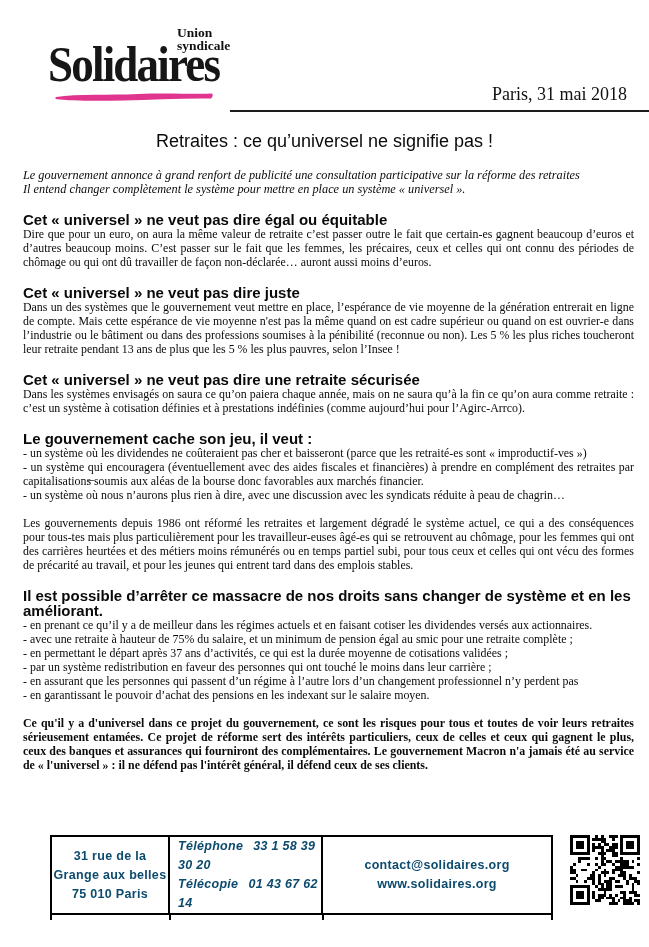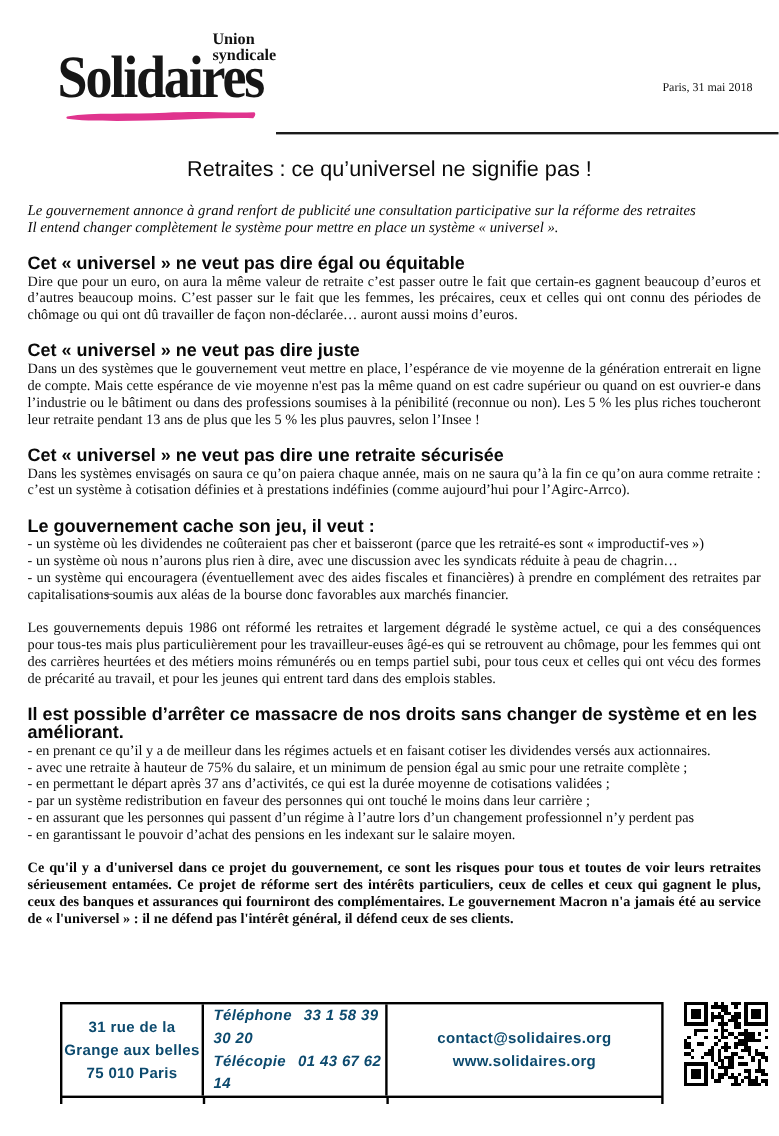--- a/index.html
+++ b/index.html
@@ -21,22 +21,22 @@
   }
   .logo-word {
     position:absolute; left:0; top:17px;
     font-family:"Liberation Serif", serif; font-weight:bold;
     font-size:50px; line-height:1; letter-spacing:-2px; color:#161616;
     transform: scaleX(0.9); transform-origin:left top;
     white-space:nowrap;
   }
   .logo-swoosh { position:absolute; left:5px; top:68px; }
   .date-line {
-    position:absolute; right:22px; top:68px;
-    font-family:"Liberation Serif", serif; font-size:10px; color:#111;
+    position:absolute; right:22px; top:84px;
+    font-family:"Liberation Serif", serif; font-size:18px; color:#111;
   }
   .header-divider {
     position:absolute; left:230px; right:0; top:110px;
     height:2px; background:#1b1b1b;
   }
   
   .page-title {
     margin:19px 10px 0;
     text-align:center;
     font-family:"Liberation Sans", sans-serif;
@@ -111,22 +111,22 @@
 
     <section>
       <h2>Cet  « universel » ne veut pas dire une retraite sécurisée</h2>
       <p class="body-para">Dans les systèmes envisagés on saura ce qu’on paiera chaque année, mais on ne saura qu’à la fin ce qu’on aura comme retraite : c’est un système à cotisation définies et à prestations indéfinies (comme aujourd’hui pour l’Agirc-Arrco).</p>
     </section>
 
     <section>
       <h2>Le gouvernement cache son jeu, il veut :</h2>
       <ul>
         <li>- un système où les dividendes ne coûteraient pas cher et baisseront (parce que les retraité-es sont « improductif-ves »)</li>
+        <li>- un système qui encouragera (éventuellement avec des aides fiscales et financières) à prendre en complément des retraites par capitalisations̶ soumis aux aléas de la bourse donc favorables aux marchés financier.</li>
         <li>- un système où nous n’aurons plus rien à dire, avec une discussion avec les syndicats réduite à peau de chagrin…</li>
-        <li>- un système qui encouragera (éventuellement avec des aides fiscales et financières) à prendre en complément des retraites par capitalisations̶ soumis aux aléas de la bourse donc favorables aux marchés financier.</li>
       </ul>
     </section>
 
     <p class="body-para spaced">Les gouvernements depuis 1986 ont réformé les retraites et largement dégradé le système actuel, ce qui a des conséquences pour tous-tes mais plus particulièrement pour les travailleur-euses âgé-es qui se retrouvent au chômage, pour les femmes qui ont des carrières heurtées et des métiers moins rémunérés ou en temps partiel subi, pour tous ceux et celles qui ont vécu des formes de précarité au travail, et pour les jeunes qui entrent tard dans des emplois stables.</p>
 
     <section>
       <h2>Il est possible d’arrêter ce massacre de nos droits sans changer de système et en les améliorant.</h2>
       <ul>
         <li>- en prenant ce qu’il y a de meilleur dans les régimes actuels et en faisant cotiser les dividendes versés aux actionnaires.</li>
         <li>- avec une retraite à hauteur de 75% du salaire, et un minimum de pension égal au smic pour une retraite complète ;</li>

